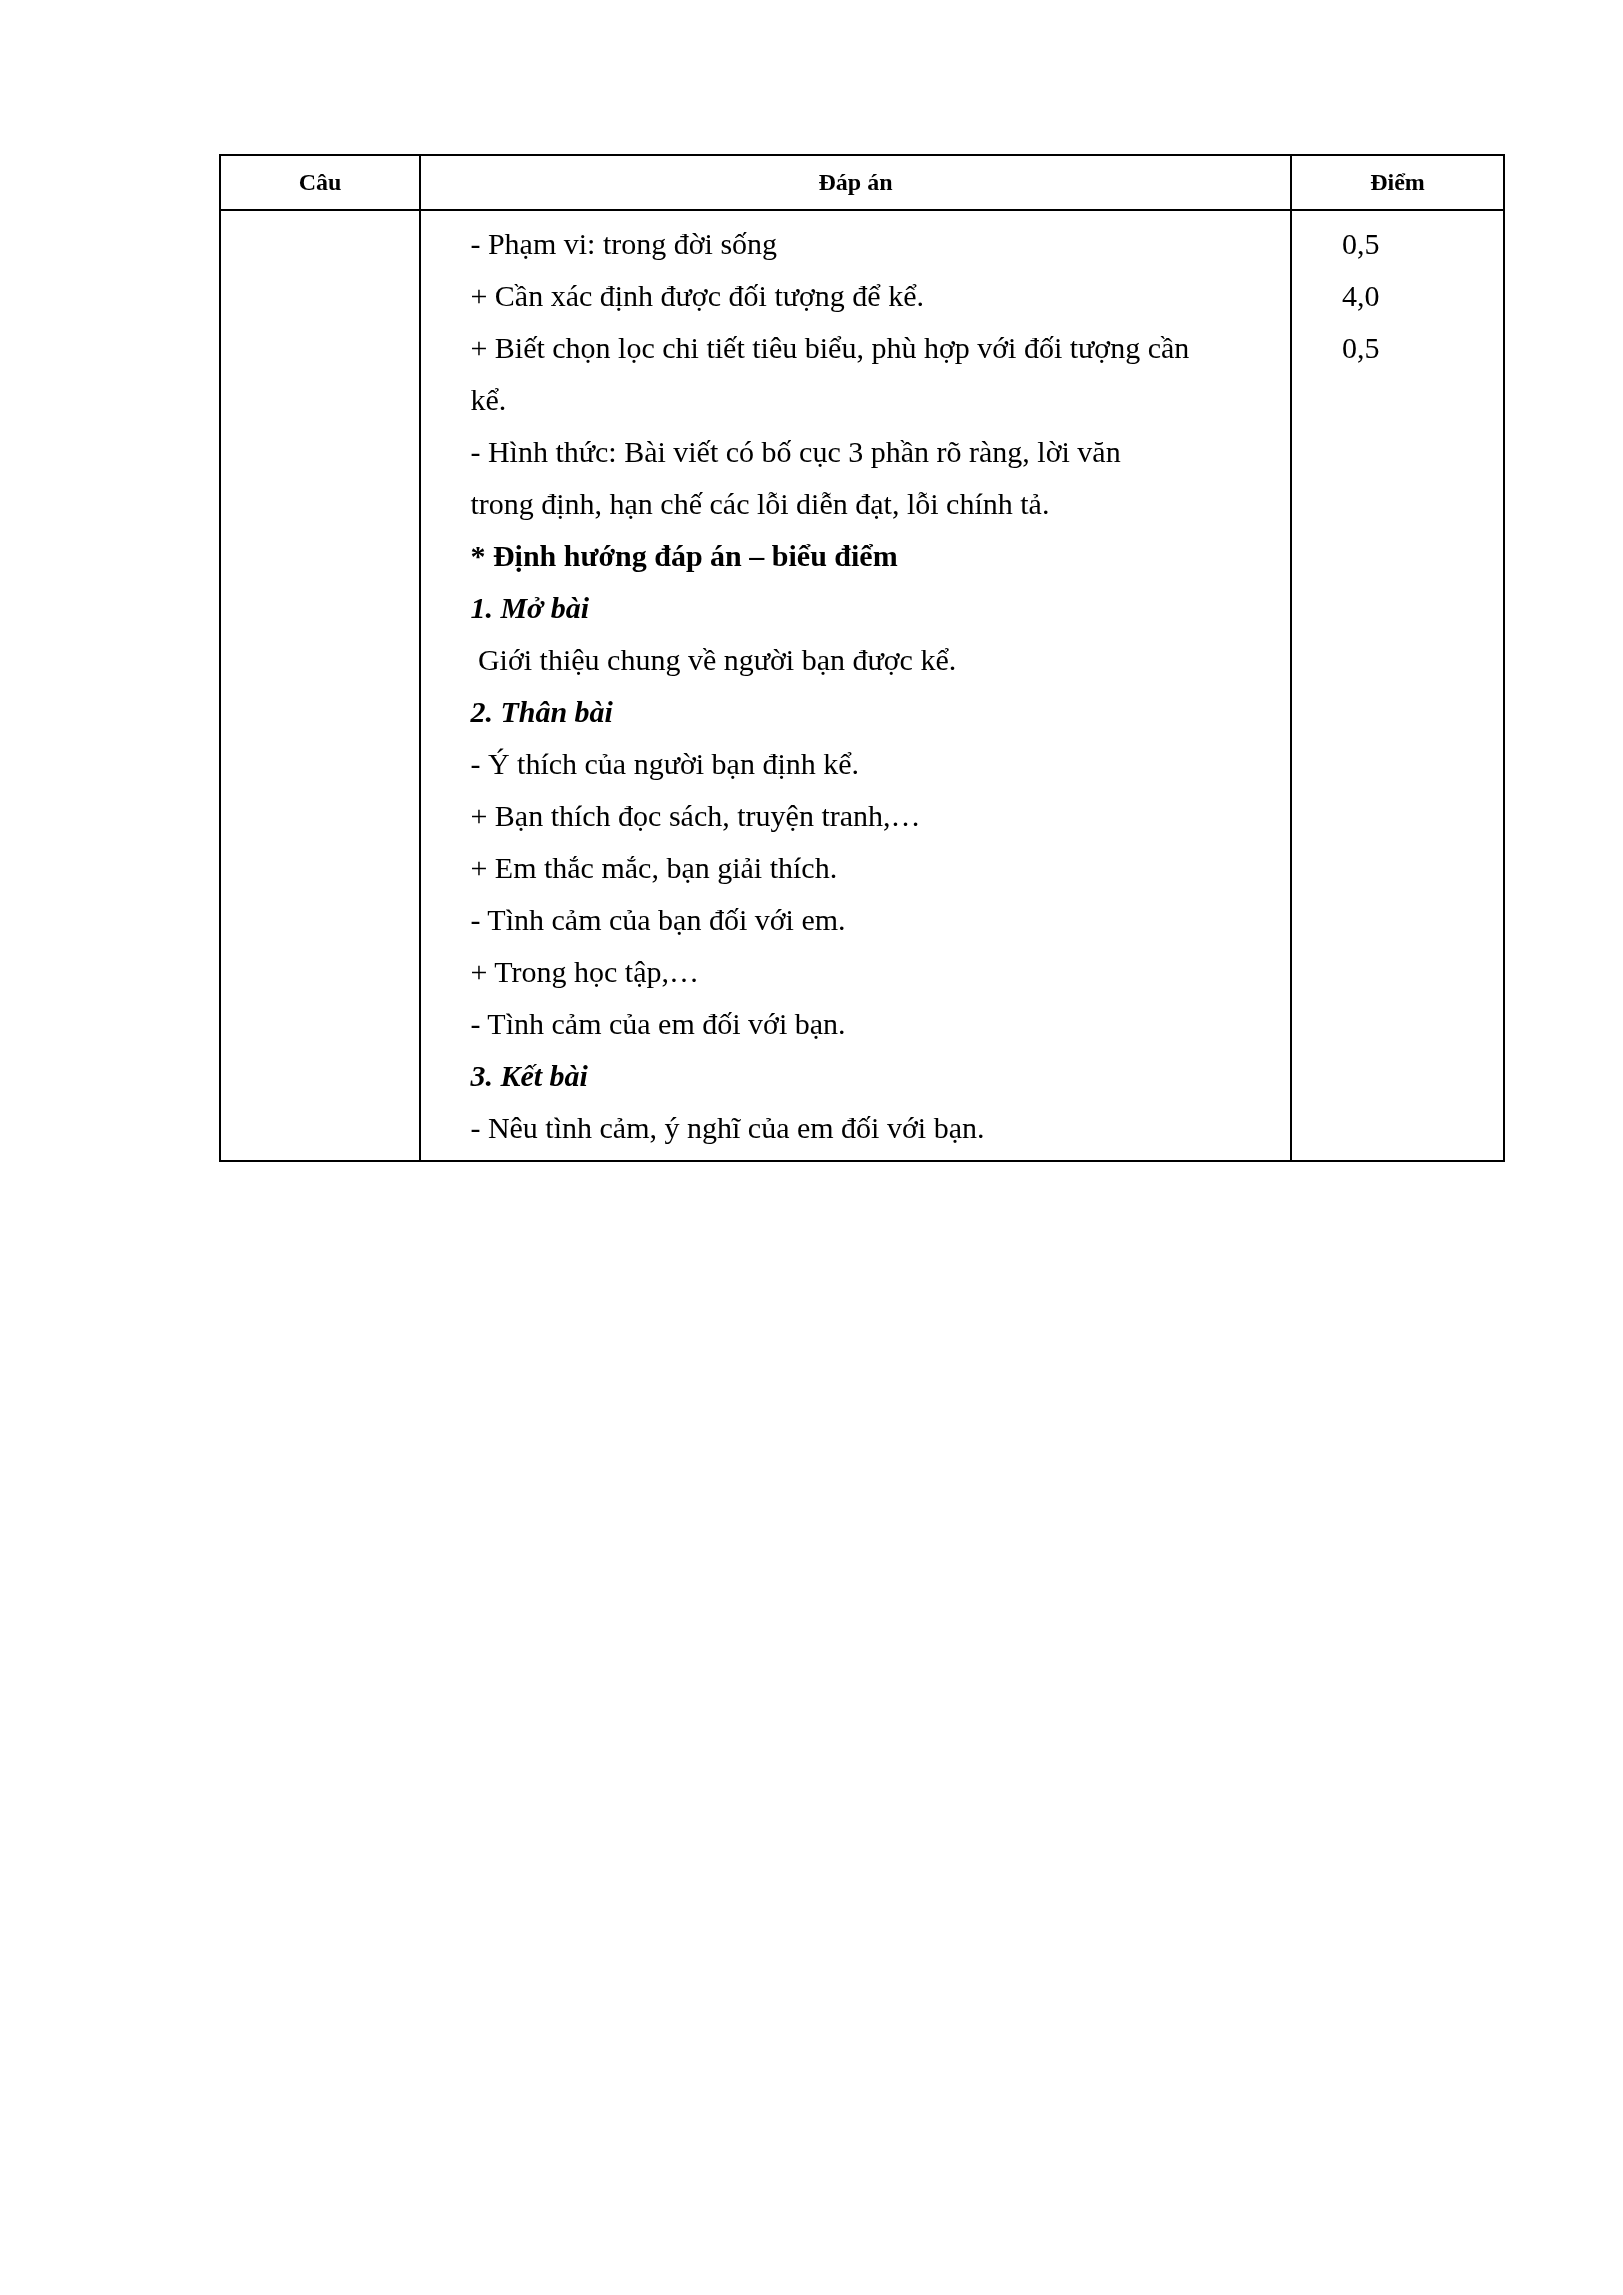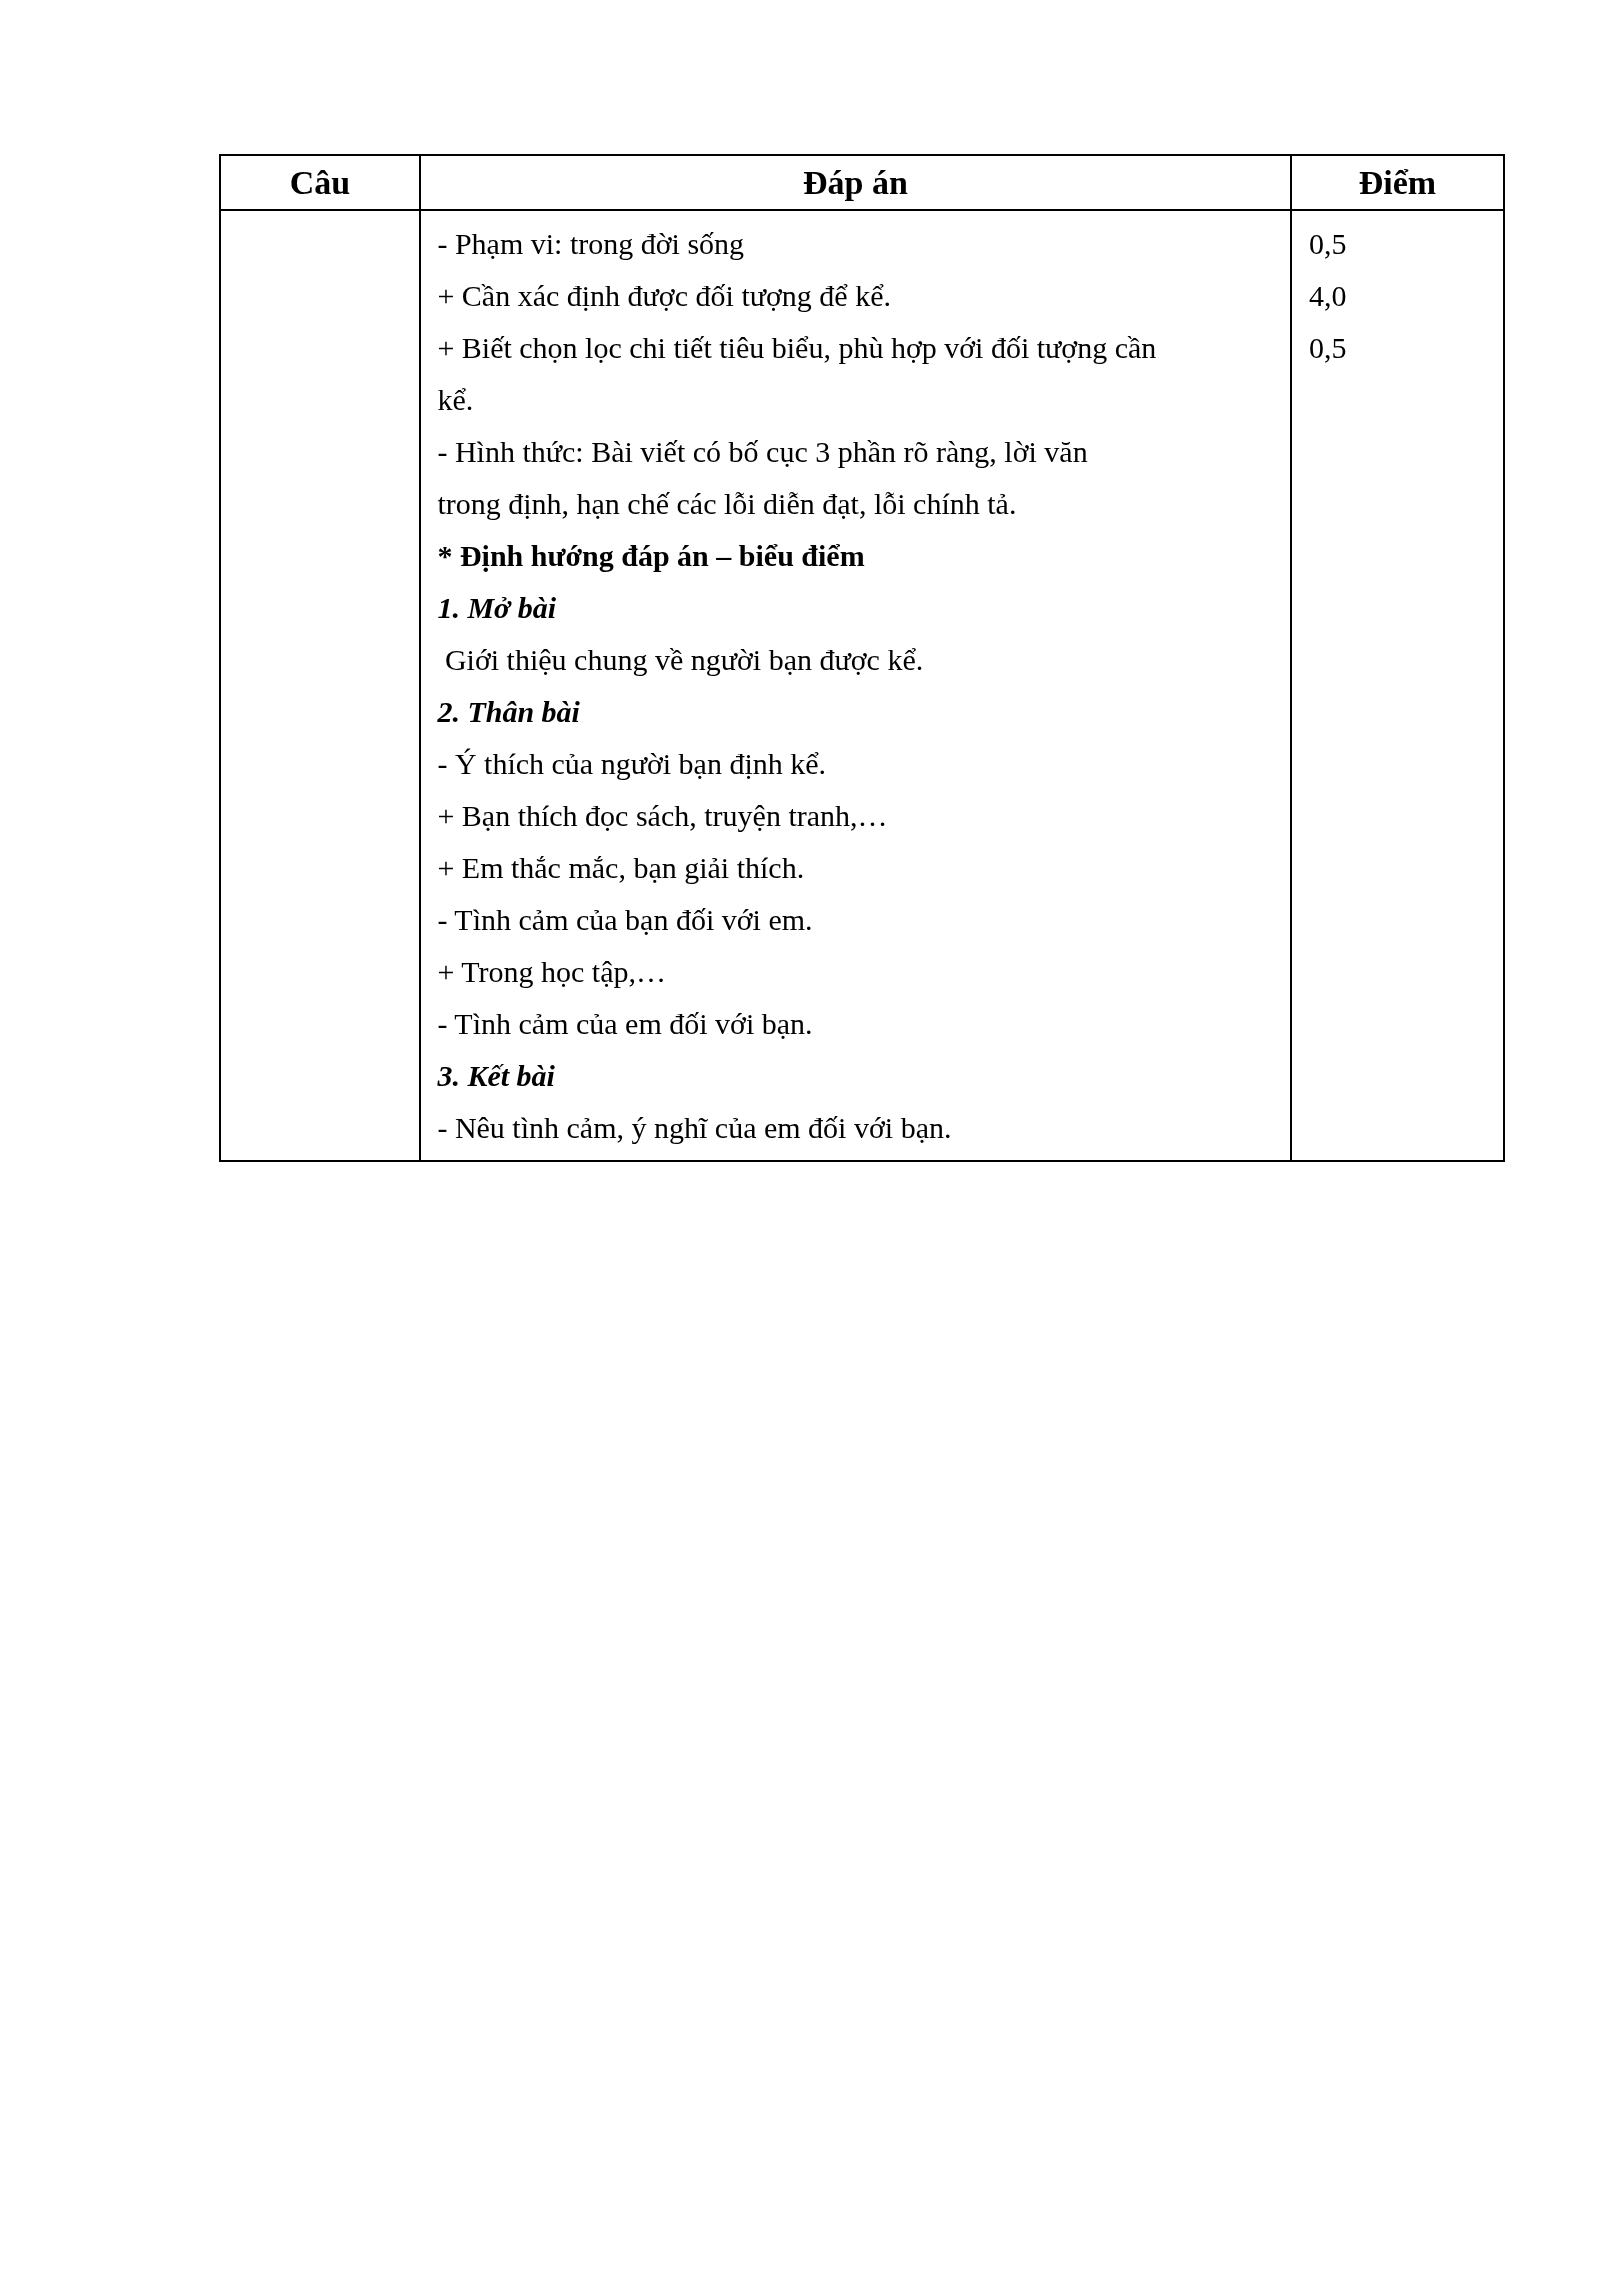--- a/index.html
+++ b/index.html
@@ -29,21 +29,21 @@
   }
 
   .answer-key th,
   .answer-key td {
     border: 2px solid #000000;
     background: #ffffff;
   }
 
   .answer-key thead th {
     height: 55px;
-    font-size: 34px;
+    font-size: 24px;
     font-weight: bold;
     text-align: center;
     vertical-align: middle;
     border-bottom-width: 2.6px;
   }
 
   .col-cau  { width: 200px; }
   .col-dapan { width: 871px; }
   .col-diem { width: 213px; }
 
@@ -64,20 +64,21 @@
   td.question-cell {
     font-size: 30px;
     text-align: center;
     padding-top: 6.5px;
   }
 
   .line {
     font-size: 30px;
     line-height: 52px;
     white-space: pre;
+    margin-left: 33px;
   }
 
   .line.bold   { font-weight: bold; }
   .line.italic { font-style: italic; font-weight: bold; }
 
   td.score-cell .line {
     font-weight: normal;
     font-style: normal;
   }
 </style>

